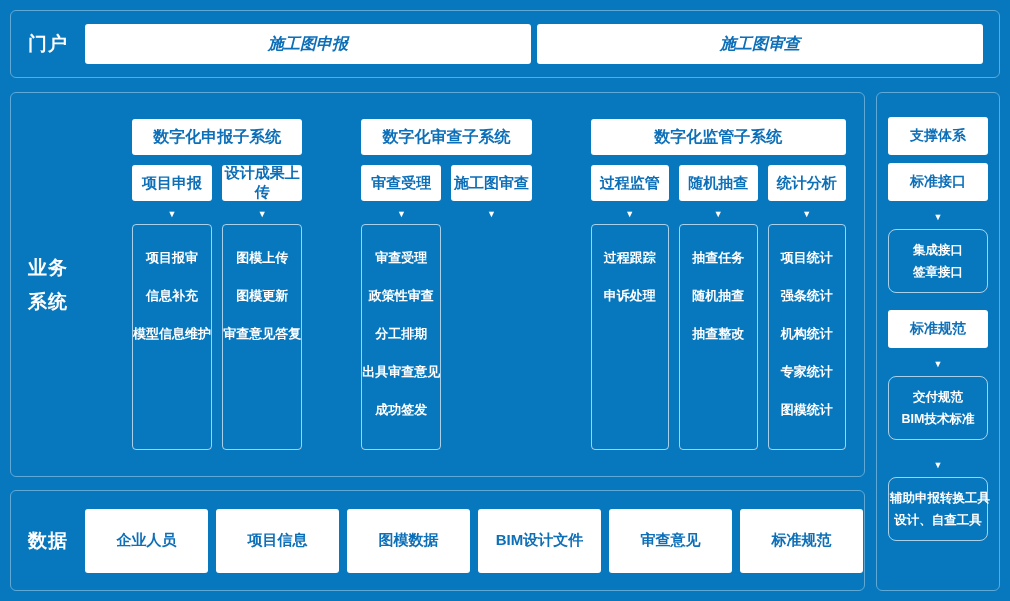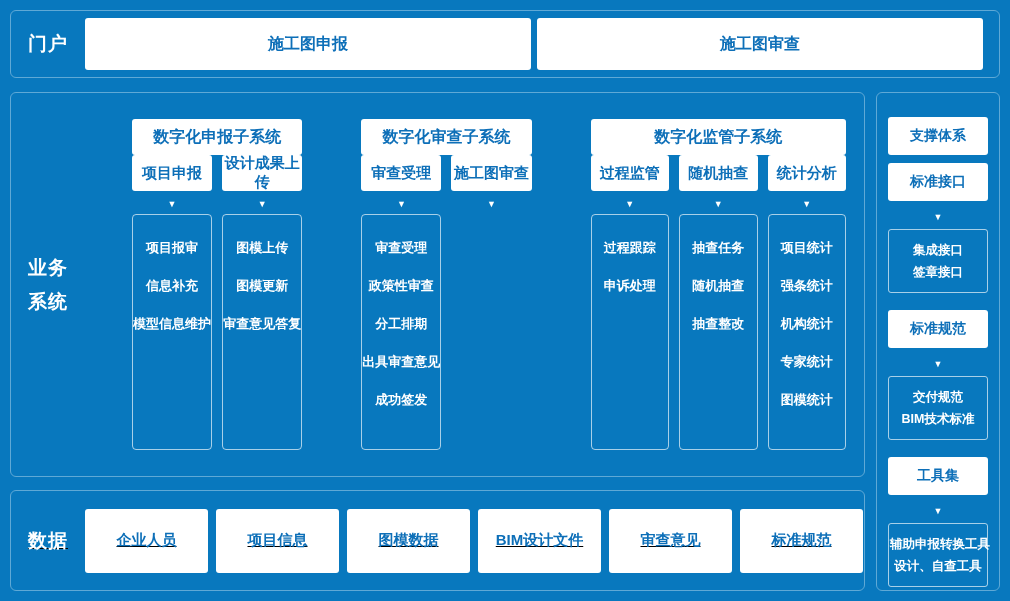--- a/index.html
+++ b/index.html
@@ -28,33 +28,33 @@
     display: flex; align-items: center; justify-content: center;
     text-align: center;
   }
   
   .portal-panel {
     height: 68px; flex: 0 0 68px;
     display: flex; align-items: center;
     padding-right: 16px;
   }
   .portal-items { flex: 1; display: flex; gap: 6px; }
-  .portal-item { flex: 1; height: 52px; font-size: 16px; }
+  .portal-item { flex: 1; height: 40px; font-size: 16px; font-style: italic; }
   
   .main-row { flex: 1; display: flex; gap: 11px; min-height: 0; }
   .left-col { flex: 1; display: flex; flex-direction: column; gap: 13px; min-width: 0; }
   
   .business-panel {
     flex: 1;
     display: flex; align-items: stretch;
     padding: 26px 18px 26px 0;
   }
   .business-panel .side-label { align-self: center; }
   .groups { flex: 1; display: flex; gap: 12px; min-width: 0; }
-  .group { display: flex; flex-direction: column; min-width: 0; margin-left: 47px; }
+  .group { display: flex; flex-direction: column; gap: 10px; min-width: 0; margin-left: 47px; }
   .group-2 { flex: 2 1 0; }
   .group-3 { flex: 3 1 0; }
   .group-title { height: 36px; flex: 0 0 36px; font-size: 16px; }
   .modules { flex: 1; display: flex; gap: 10px; min-height: 0; }
   .module { flex: 1; display: flex; flex-direction: column; min-width: 0; }
   .module-title { height: 36px; flex: 0 0 36px; font-size: 15px; margin-bottom: 5px; }
   .arrow {
     height: 16px; flex: 0 0 16px;
     text-align: center; color: #ffffff;
     font-size: 9px; line-height: 16px;
@@ -73,35 +73,34 @@
     height: 38px; line-height: 38px; flex: 0 0 38px;
     text-align: center; color: #ffffff;
     font-weight: bold; font-size: 13px;
     white-space: nowrap;
   }
   
   .data-panel {
     height: 101px; flex: 0 0 101px;
     display: flex; align-items: center;
     padding-right: 1px;
-    text-decoration: underline;
   }
   .data-items { flex: 1; display: flex; gap: 8px; }
   .data-item { flex: 1; height: 64px; font-size: 15px; }
   
   .support-panel {
     width: 124px; flex: 0 0 124px;
     padding: 24px 11px 12px;
     display: flex; flex-direction: column;
   }
   .support-box { height: 38px; flex: 0 0 38px; font-size: 14px; margin-bottom: 8px; }
   .support-panel .arrow { margin-bottom: 4px; }
   .outline-box {
     border: 1px solid rgba(255,255,255,0.65);
-    border-radius: 3px;
+    border-radius: 8px;
     padding: 9px 1px;
     margin-bottom: 17px;
     color: #ffffff; font-weight: bold; font-size: 12.5px;
     text-align: center;
   }
   .outline-line { line-height: 22px; white-space: nowrap; }
 </style>
 </head>
 <body>
 
@@ -231,21 +230,20 @@
         <div class="outline-line">签章接口</div>
       </div>
 
       <div class="white-box support-box">标准规范</div>
       <div class="arrow"></div>
       <div class="outline-box">
         <div class="outline-line">交付规范</div>
         <div class="outline-line">BIM技术标准</div>
       </div>
 
-      <div class="white-box support-box">工具集</div>
       <div class="arrow"></div>
       <div class="outline-box">
         <div class="outline-line">辅助申报转换工具</div>
         <div class="outline-line">设计、自查工具</div>
       </div>
     </section>
   </div>
 
 </div>
 

